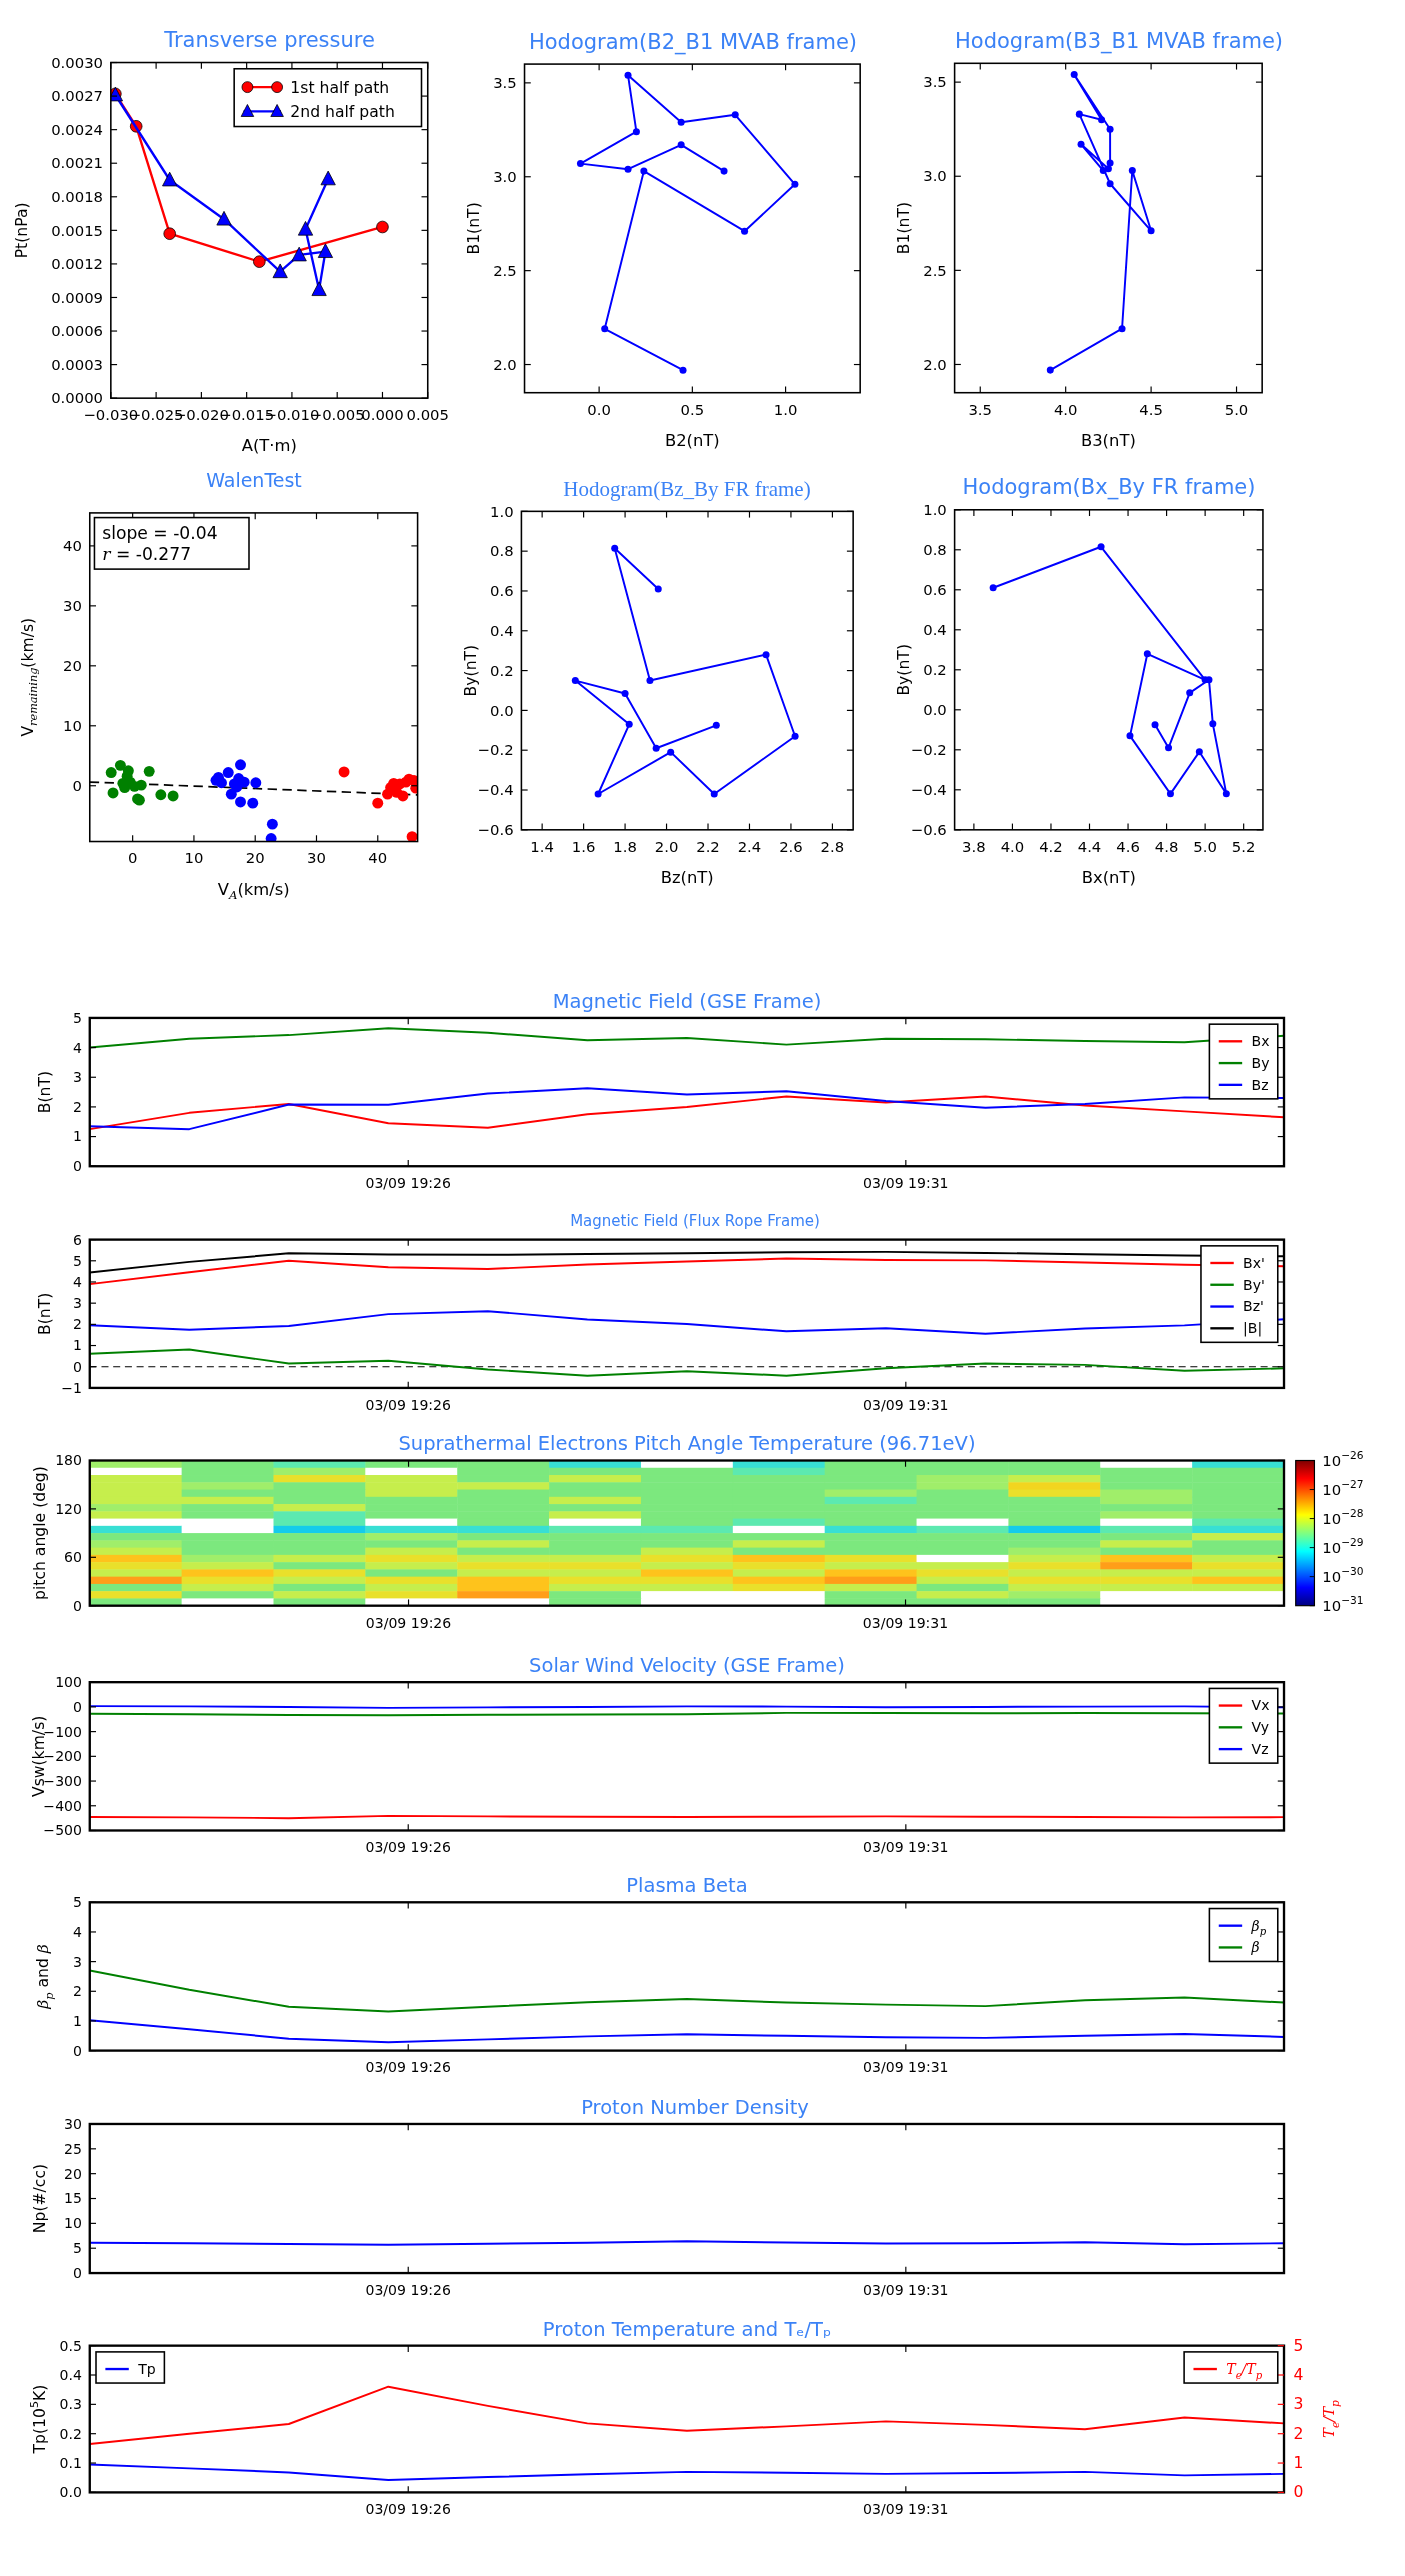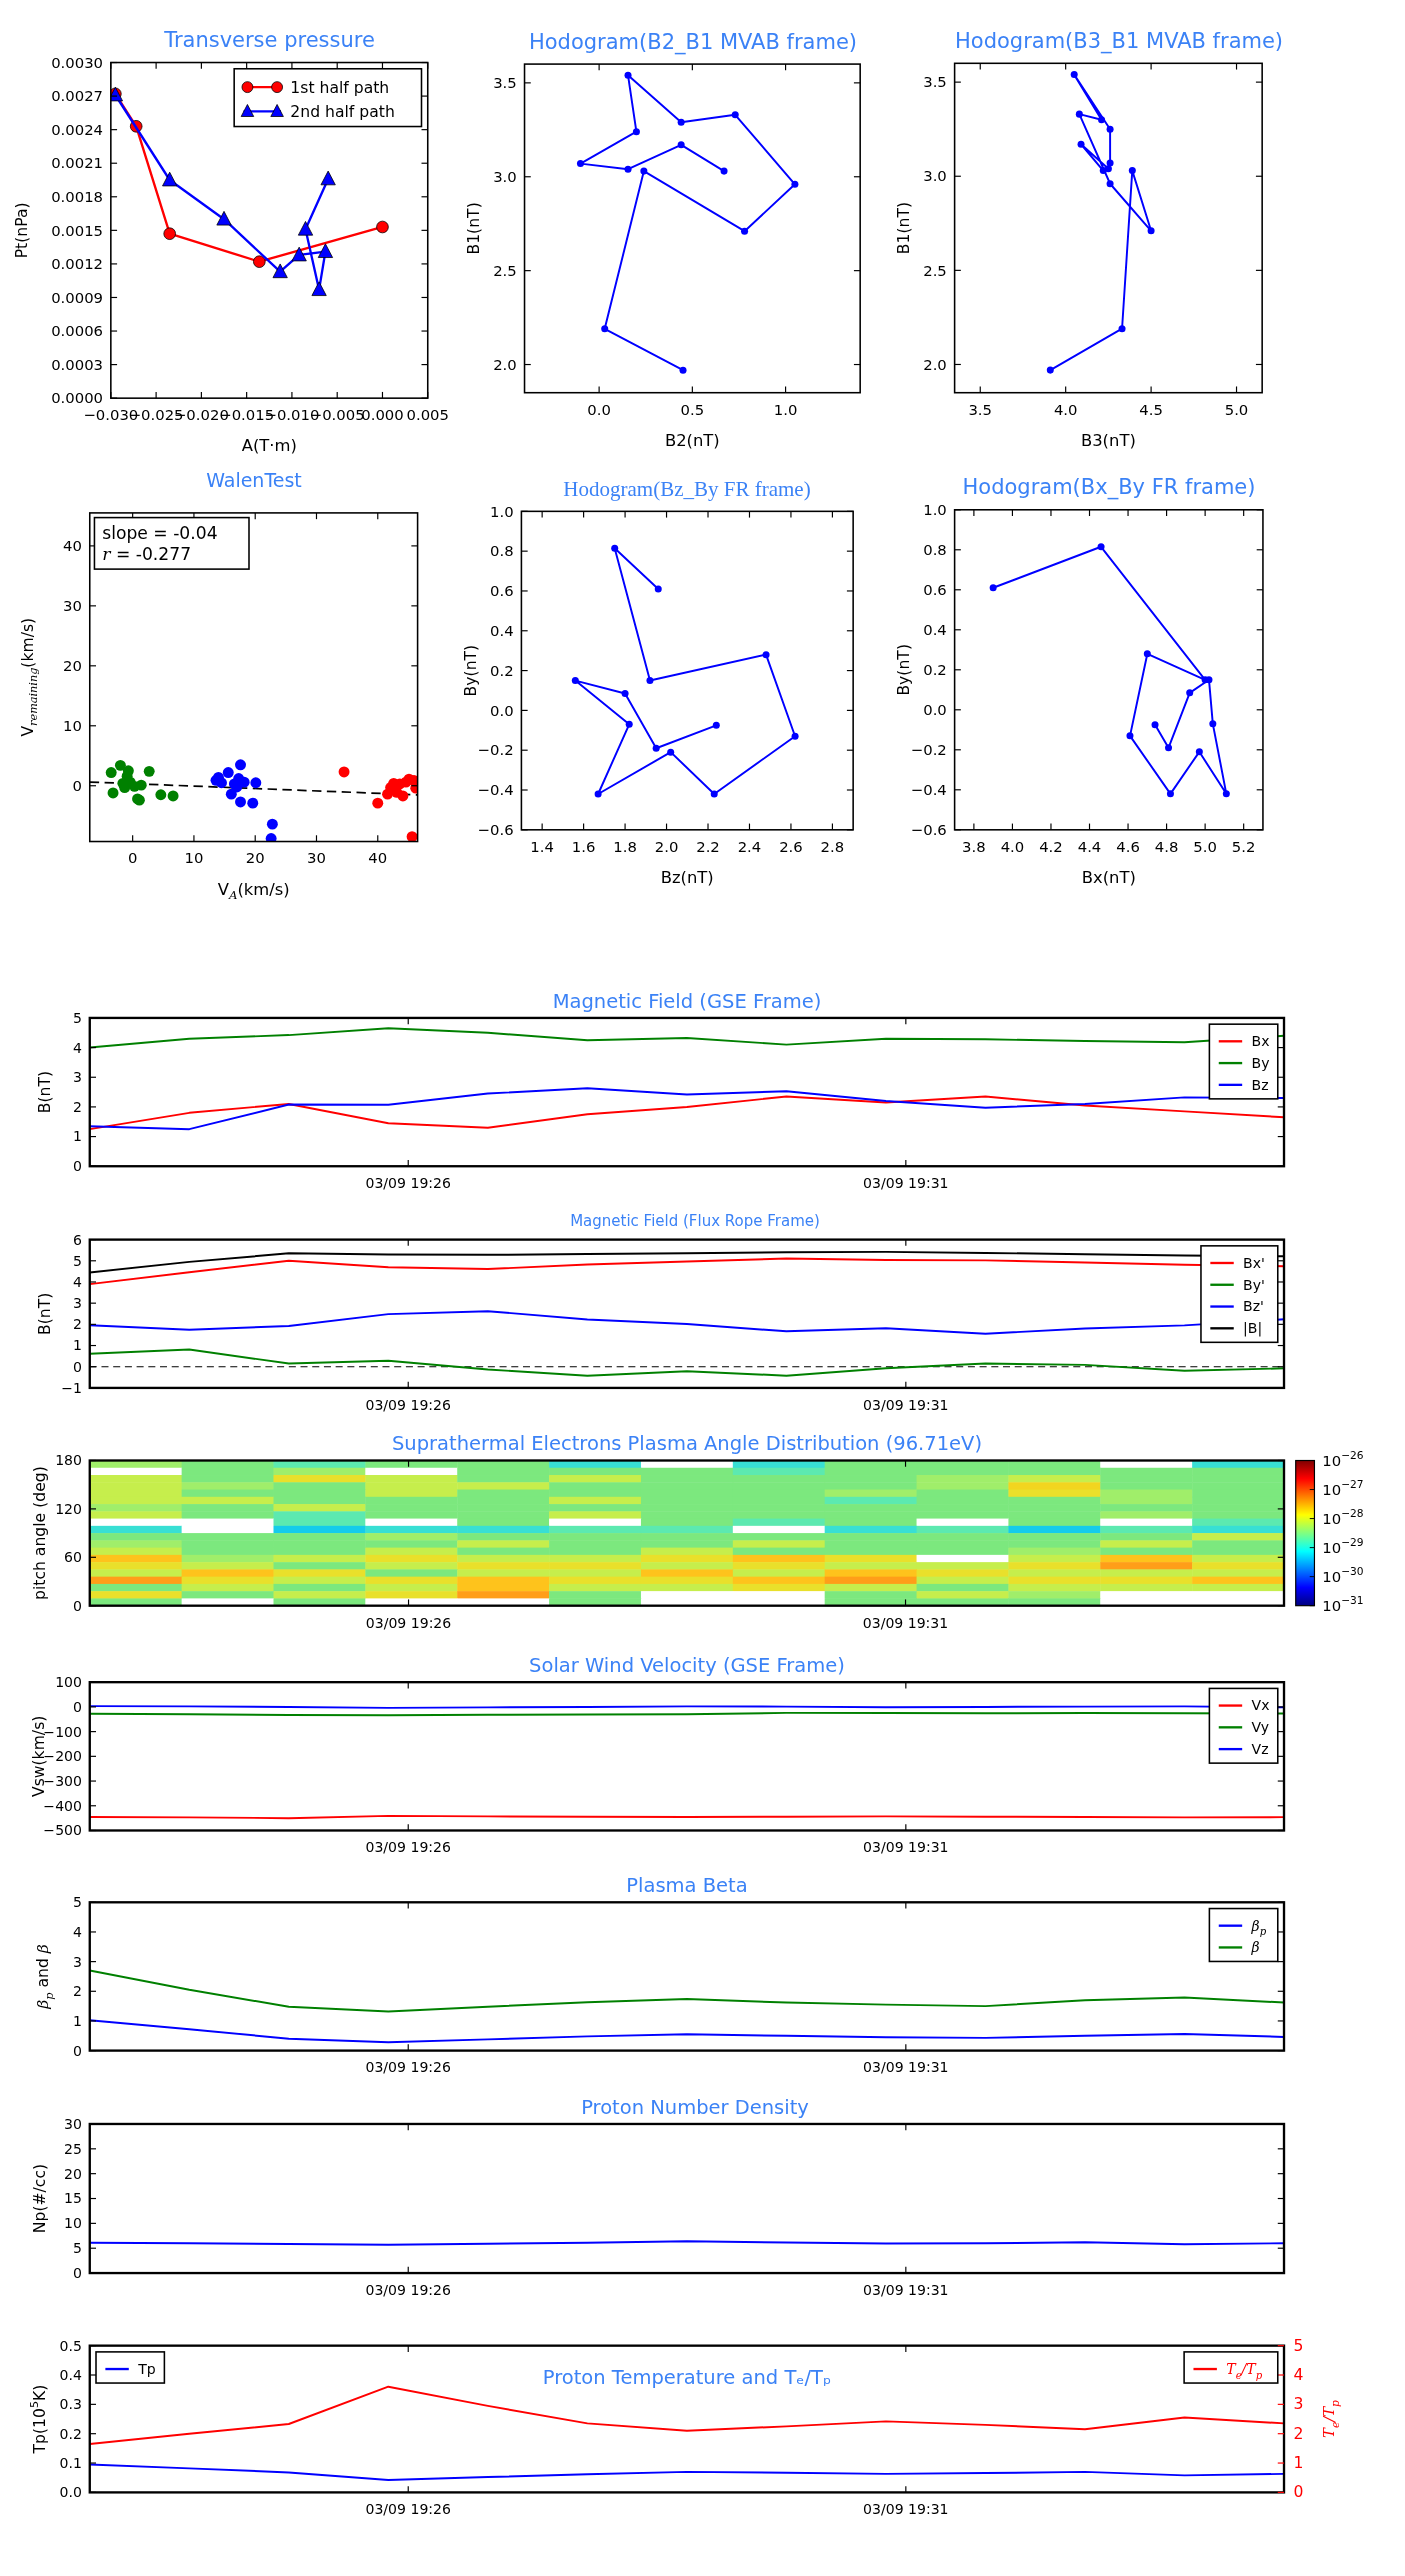--- a/index.html
+++ b/index.html
@@ -1058,19 +1058,19 @@
       </g>
     </svg>
   <div class="panel-title" style="left: 111px; width: 317px; top: 28px; font-size: 21px;">Transverse pressure</div>
   <div class="panel-title" style="left: 525px; width: 336px; top: 30px; font-size: 21px;">Hodogram(B2_B1 MVAB frame)</div>
   <div class="panel-title" style="left: 955px; width: 308px; top: 29px; font-size: 21px;">Hodogram(B3_B1 MVAB frame)</div>
   <div class="panel-title" style="left: 90px; width: 328px; top: 469px; font-size: 19px;">WalenTest</div>
   <div class="panel-title" style="left: 521px; width: 332px; top: 477px; font-size: 21px; font-family: Liberation Serif, serif;">Hodogram(Bz_By FR frame)</div>
   <div class="panel-title" style="left: 955px; width: 308px; top: 475px; font-size: 21px;">Hodogram(Bx_By FR frame)</div>
   <div class="panel-title" style="left: 90px; width: 1194px; top: 990px; font-size: 19.5px;">Magnetic Field (GSE Frame)</div>
   <div class="panel-title" style="left: 98px; width: 1194px; top: 1212px; font-size: 15px;">Magnetic Field (Flux Rope Frame)</div>
-  <div class="panel-title" style="left: 90px; width: 1194px; top: 1432px; font-size: 19.5px;">Suprathermal Electrons Plasma Angle Distribution (96.71eV)</div>
+  <div class="panel-title" style="left: 90px; width: 1194px; top: 1432px; font-size: 19.5px;">Suprathermal Electrons Pitch Angle Temperature (96.71eV)</div>
   <div class="panel-title" style="left: 90px; width: 1194px; top: 1654px; font-size: 19.5px;">Solar Wind Velocity (GSE Frame)</div>
   <div class="panel-title" style="left: 90px; width: 1194px; top: 1874px; font-size: 19.5px;">Plasma Beta</div>
   <div class="panel-title" style="left: 98px; width: 1194px; top: 2096px; font-size: 19.5px;">Proton Number Density</div>
-  <div class="panel-title" style="left: 90px; width: 1194px; top: 2318px; font-size: 19.5px; margin-top: 48px;">Proton Temperature and Tₑ/Tₚ</div>
+  <div class="panel-title" style="left: 90px; width: 1194px; top: 2318px; font-size: 19.5px;">Proton Temperature and Tₑ/Tₚ</div>
 </div>
 
 
 </body></html>

